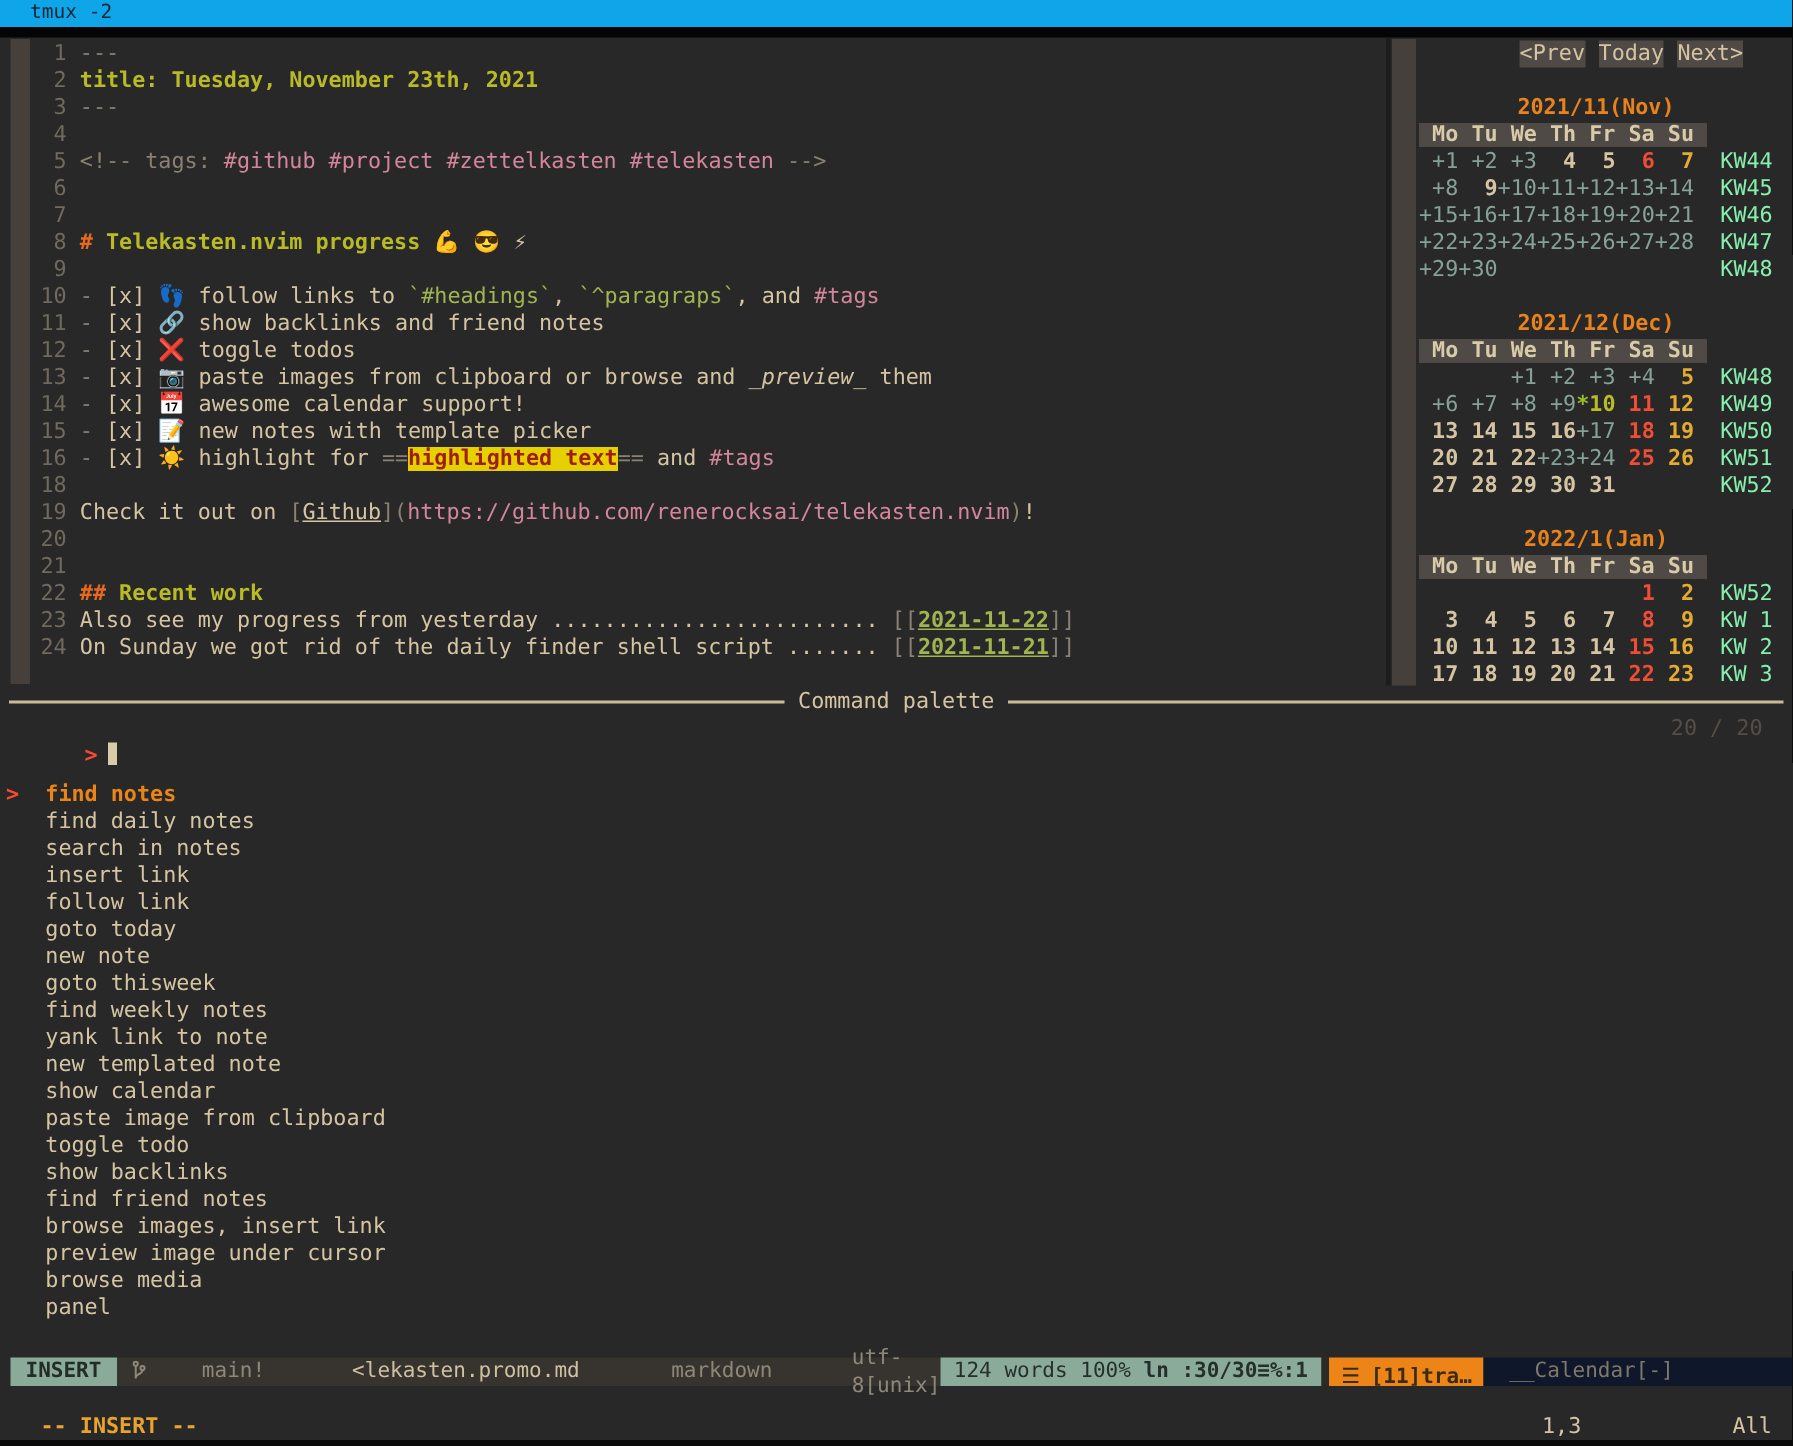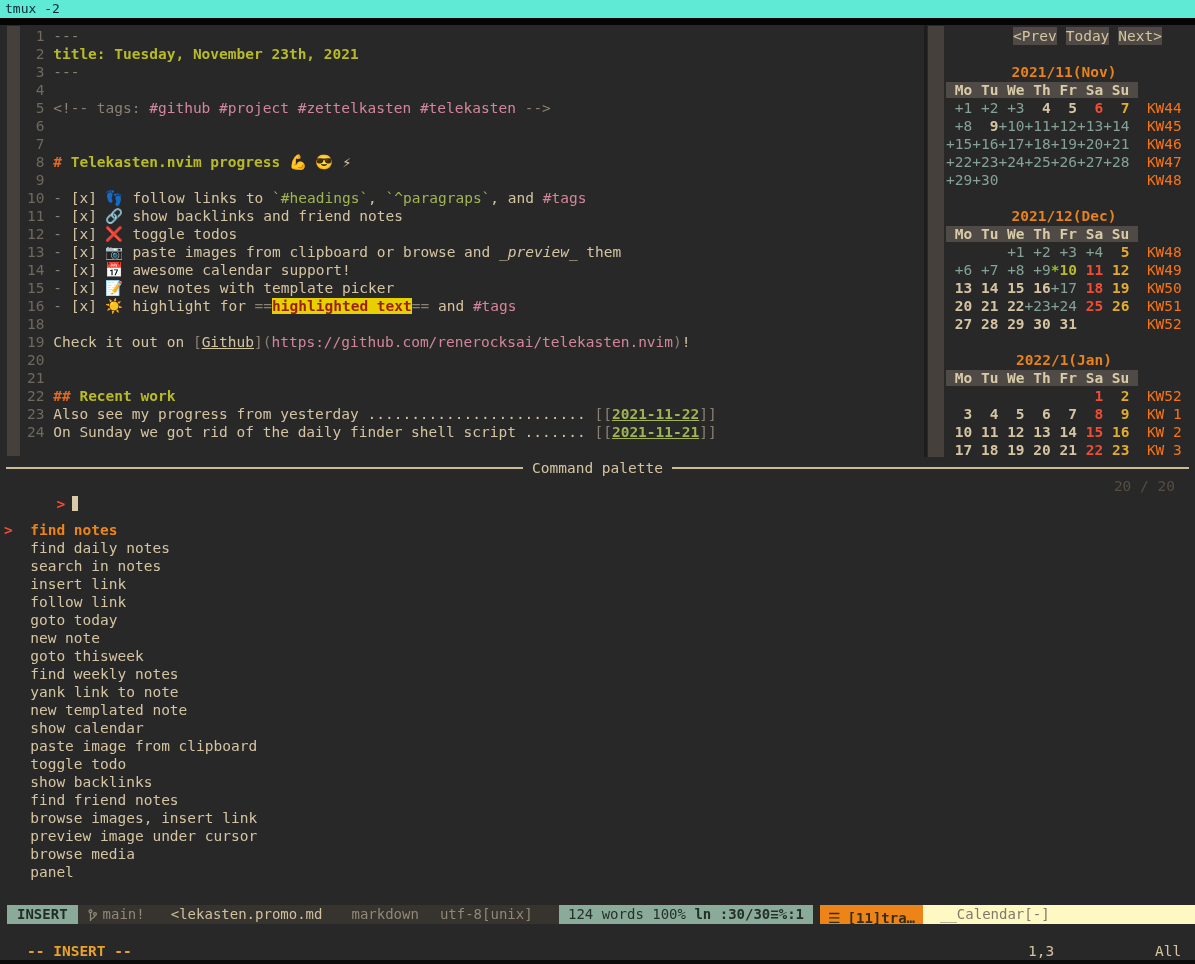--- a/index.html
+++ b/index.html
@@ -1,19 +1,19 @@
 <!DOCTYPE html>
 <html><head>
 <meta charset="utf-8">
 <style>
   html,body{margin:0;padding:0;background:#000;}
   .screen{position:relative;width:1195px;height:964px;background:#050505;overflow:hidden;
           font-family:"DejaVu Sans Mono",monospace;font-size:14.5px;line-height:18px;}
-  .titlebar{position:absolute;left:0;top:0;width:100%;height:18px;background:#5eead4;
-            color:#0e2636;font-size:13px;line-height:18px;padding-left:5px;box-sizing:border-box;}
+  .titlebar{position:absolute;left:0;top:0;width:100%;height:18px;background:#0ea5e9;
+            color:#0e2636;font-size:13px;line-height:18px;padding-left:20px;box-sizing:border-box;}
   .term{position:absolute;left:0;top:25px;width:1195px;height:939px;background:#282828;}
   .left-strip{position:absolute;left:7px;top:1px;width:13px;height:430px;background:#45403b;}
   .vsep{position:absolute;left:924px;top:0;width:3px;height:432px;background:#1d1d1d;}
   .cal-strip{position:absolute;left:928px;top:1px;width:16px;height:431px;background:#45403b;}
 
   .editor{position:absolute;left:27px;top:2px;}
   .eline{height:18px;white-space:pre;}
   .lnum{color:#6f695e;}
   .s-t{color:#d5c4a1;}
   .s-dim{color:#8a8173;}
@@ -33,50 +33,50 @@
   .cal-month{margin-bottom:18px;}
   .cal-title{height:18px;color:#e8821c;font-weight:bold;text-align:center;white-space:pre;}
   .cal-row{height:18px;white-space:pre;}
   .cal-head{background:#4f4a45;color:#d9cba8;font-weight:bold;}
   .c-note{color:#84a296;}
   .c-day{color:#d5c4a1;font-weight:bold;}
   .c-sat{color:#ef4d35;font-weight:bold;}
   .c-sun{color:#e3ab2f;font-weight:bold;}
   .c-today{color:#b8bb26;font-weight:bold;}
   .c-star{color:#97bf2a;font-weight:bold;}
-  .c-kw{color:#f97316;text-align:center;}
+  .c-kw{color:#86efac;text-align:center;}
 
   .psep{position:absolute;left:0;top:434px;width:100%;height:18px;display:flex;align-items:center;
         padding:0 6px;box-sizing:border-box;}
   .psep-line{flex:1;height:2px;background:#cabb96;}
   .psep-label{color:#d5c4a1;margin:0 9px;}
   .prompt-row{position:absolute;left:4px;top:452px;height:18px;white-space:pre;}
   .prompt-char{color:#fb4934;font-weight:bold;}
   .cursor{display:inline-block;width:6px;height:15px;background:#d9cba8;vertical-align:-2px;margin-left:7px;}
   .counter{position:absolute;right:20px;top:452px;color:#564e44;}
   .plist{position:absolute;left:4px;top:496px;}
   .prow{height:18px;white-space:pre;color:#d5c4a1;}
   .psel-marker{color:#fb4934;font-weight:bold;}
   .psel-label{color:#ec8418;font-weight:bold;}
 
   .statusline{position:absolute;left:0;top:880px;width:100%;height:19px;display:flex;align-items:stretch;
               background:#282828;font-size:14px;}
   .seg-mode{background:#8aab9a;color:#232d28;font-weight:bold;padding:0 10px;margin-left:7px;line-height:19px;}
-  .seg-mid{flex:1;background:#37332f;display:flex;align-items:flex-end;line-height:19px;}
+  .seg-mid{flex:1;background:#37332f;display:flex;align-items:center;line-height:19px;gap:32px;}
   .branch-icon{margin-left:9px;display:inline-flex;align-items:center;}
   .branch{color:#8f8878;margin-left:5px;}
   .fname{color:#cfc0a0;margin-left:26px;}
   .ftype{color:#8f8878;margin-left:29px;}
   .enc{color:#8f8878;margin-left:21px;}
   .seg-stats{background:#8aab9a;color:#26302b;padding:0 9px;line-height:19px;white-space:pre;}
   .seg-stats .loc{font-weight:bold;}
   .seg-gap{width:7px;background:#2c2a27;}
   .seg-tab{background:#ec8418;color:#3a2c12;font-weight:bold;padding:4px 8px;line-height:19px;white-space:pre;}
   .tab-icon{margin-right:7px;font-weight:normal;}
-  .seg-right{width:272px;background:#fef9c3;line-height:19px;white-space:pre;}
+  .seg-right{width:272px;background:#0f172a;line-height:19px;white-space:pre;}
   .calbuf{color:#80796b;margin-left:17px;}
 
   .cmdline{position:absolute;left:4px;top:899px;height:18px;color:#d5c4a1;white-space:pre;}
   .modeline{position:absolute;left:0;top:917px;width:100%;height:18px;}
   .modetext{position:absolute;left:4px;color:#e8a22e;font-weight:bold;margin-left:23px;}
   .ruler{position:absolute;left:1028px;color:#d5c4a1;}
   .scrollpos{position:absolute;left:1155px;color:#d5c4a1;}
   .bottom-black{position:absolute;left:0;bottom:0;width:100%;height:4px;background:#0a0a0a;}
 </style>
 </head>

